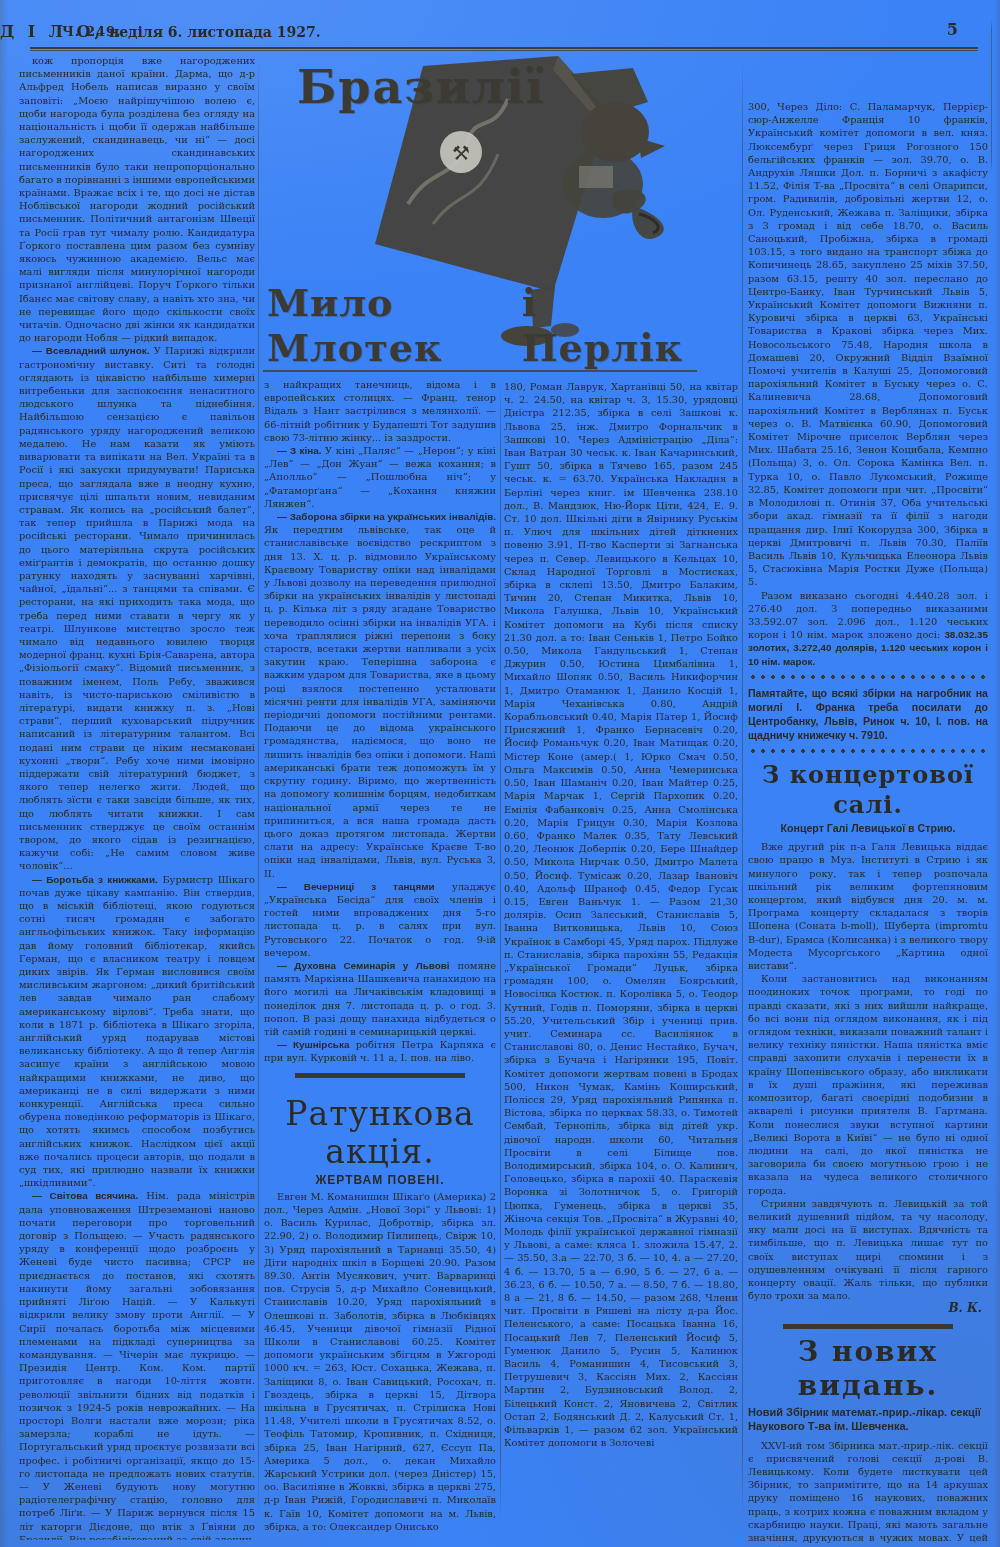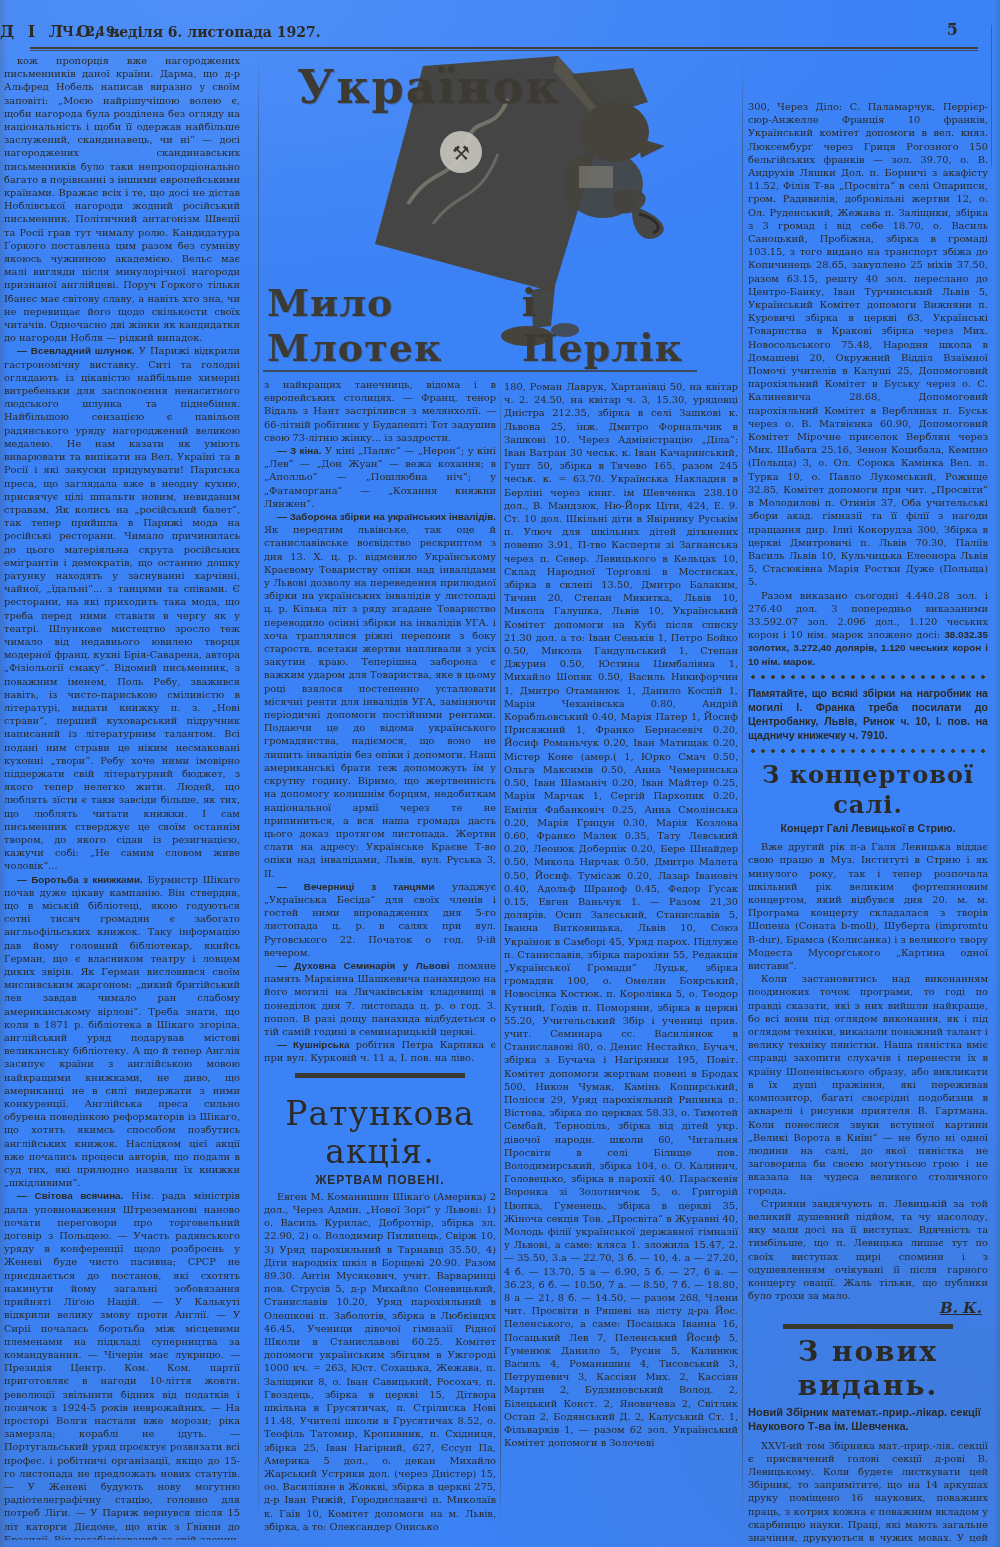--- a/index.html
+++ b/index.html
@@ -25,38 +25,38 @@
   
   .ad{position:absolute;left:263px;top:54px;width:434px;height:316px;border-bottom:2px solid rgba(62,58,50,.75);}
   .ad .kup{position:absolute;left:34px;top:6px;font-size:46px;font-weight:bold;color:#3c3a33;
     font-family:"DejaVu Serif",serif;letter-spacing:2px;text-shadow:1px 1px 0 rgba(60,56,48,.35);}
   .ad .pic{position:absolute;left:40px;top:0px;width:380px;height:300px;}
   .ad .cap{position:absolute;bottom:0px;left:0;width:100%;display:flex;justify-content:center;
     font-size:38px;font-weight:bold;color:#3c3a33;letter-spacing:1px;text-shadow:1px 1px 0 rgba(60,56,48,.3);}
   .ad .cap .l{margin-left:4px;} .ad .cap .r{margin-right:14px;}
   
   .col{position:absolute;overflow:hidden;text-align:justify;font-size:9.8px;line-height:13.2px;}
-  .c1{left:4px;top:54px;width:236px;height:1486px;}
+  .c1{left:19px;top:54px;width:236px;height:1486px;}
   .c2{left:264px;top:378px;width:232px;height:1162px;}
   .c3{left:504px;top:380px;width:234px;height:1160px;}
   .c4{left:748px;top:52px;width:240px;height:1490px;margin-top:48px;}
   p.para{margin:0;text-indent:13px;}
   .lead{font-family:"Liberation Sans",sans-serif;font-weight:bold;font-size:9.9px;}
   .boldnum{font-family:"Liberation Sans",sans-serif;font-weight:bold;}
   .bar{width:170px;height:5px;background:#3a382f;margin:8px auto 6px auto;}
   .dots{height:6px;margin:6px 2px;background-image:radial-gradient(circle 2px at 3px 3px,#3a382f 85%,transparent 100%);
     background-size:10px 6px;background-repeat:repeat-x;}
   .h-big{font-size:33px;line-height:38px;text-align:center;margin:17px 0 2px 0;font-weight:normal;letter-spacing:1px;}
   .h-mid{font-size:24px;line-height:30px;text-align:center;margin:2px 0;font-weight:bold;letter-spacing:1px;}
   .h-slab{font-size:28px;line-height:34px;text-align:center;margin:2px 0;font-weight:bold;letter-spacing:2px;}
   .subcaps{font-family:"Liberation Sans",sans-serif;font-weight:bold;font-size:12px;text-align:center;letter-spacing:1px;margin:3px 0;}
   .subbold{font-family:"Liberation Sans",sans-serif;font-weight:bold;font-size:10.6px;text-align:center;line-height:13.5px;margin:2px 0 5px 0;}
   .subbold-l{font-family:"Liberation Sans",sans-serif;font-weight:bold;font-size:11px;text-align:left;line-height:14px;margin:2px 0 6px 0;}
   .notice{font-family:"Liberation Sans",sans-serif;font-weight:bold;font-size:10.6px;line-height:14px;text-align:justify;margin:2px 0;}
-  .sig{text-align:right;font-weight:bold;font-style:italic;font-size:15px;padding-right:6px;margin:0;text-decoration:underline;}
+  .sig{text-align:right;font-weight:bold;font-style:italic;font-size:12px;padding-right:6px;margin:0;}
 </style>
 </head>
 <body>
 
 <div class="page">
 
   <div class="hdr">
     <span class="issue">Ч. 249.</span>
     <span class="mast">
       <span class="name">Д І Л О,</span>
@@ -93,21 +93,21 @@
         <path d="M336,160 C352,164 362,174 350,179" stroke="#2e2c27" stroke-width="3" fill="none"></path>
 
         <polygon points="228,236 252,232 248,272 230,274" opacity="0.95"></polygon>
         <ellipse cx="224" cy="282" rx="26" ry="10"></ellipse>
         <ellipse cx="262" cy="276" rx="14" ry="7" opacity="0.85"></ellipse>
       </g>
 
       <circle cx="158" cy="98" r="21" fill="#c8c5bf" opacity="0.9"></circle>
       <text x="158" y="106" text-anchor="middle" font-size="20" fill="#3a382f">⚒</text>
     </svg>
-    <div class="kup">Українок</div>
+    <div class="kup">Бразилії</div>
     <div class="cap">
       <span class="l">Мило Млотек</span>
       <span class="r">і Перлік</span>
     </div>
   </div>
 
   <div class="col c1">
     <p class="para"><span>кож пропорція вже нагороджених письменників даної країни. Дарма, що д-р Альфред Нобель написав виразно у своїм заповіті: „Моєю найрішучішою волею є, щоби нагорода була розділена без огляду на національність і щоби її одержав найбільше заслужений, скандинавець, чи ні“ — досі нагороджених скандинавських письменників було таки непропорціонально багато в порівнанні з іншими европейськими країнами. Вражає всіх і те, що досі не дістав Ноблівської нагороди жодний російський письменник. Політичний антагонізм Швеції та Росії грав тут чималу ролю. Кандидатура Ґоркого поставлена цим разом без сумніву якоюсь чужинною академією. Вельс має малі вигляди після минулорічної нагороди признаної англійцеві. Поруч Ґоркого тільки Ібанєс має світову славу, а навіть хто зна, чи не перевищає його щодо скількости своїх читачів. Одночасно дві жінки як кандидатки до нагороди Нобля — рідкий випадок.</span></p>
     <p class="para"><b class="lead">— Всевладний шлунок.</b> <span>У Парижі відкрили гастрономічну виставку. Ситі та голодні оглядають із цікавістю найбільше химерні витребеньки для заспокоєння ненаситного людського шлунка та піднебіння. Найбільшою сензацією є павільон радянського уряду нагороджений великою медалею. Не нам казати як уміють виварювати та випікати на Вел. Україні та в Росії і які закуски придумувати! Париська преса, що заглядала вже в неодну кухню, присвячує цілі шпальти новим, невиданим стравам. Як колись на „російський балет“, так тепер прийшла в Парижі мода на російські ресторани. Чимало причинилась до цього матеріяльна скрута російських еміґрантів і демократів, що останню дошку ратунку находять у заснуванні харчівні, чайної, „їдальні“... з танцями та співами. Є ресторани, на які приходить така мода, що треба перед ними ставати в чергу як у театрі. Шлункове мистецтво зросло теж чимало від недавнього ювилею творця модерної франц. кухні Брія-Саварена, автора „Фізіольогії смаку“. Відомий письменник, з поважним іменем, Поль Ребу, зважився навіть, із чисто-париською сміливістю в літературі, видати книжку п. з. „Нові страви“, перший куховарський підручник написаний із літературним талантом. Всі подані ним страви це ніким несмаковані кухонні „твори“. Ребу хоче ними імовірно піддержати свій літературний бюджет, з якого тепер нелегко жити. Людей, що люблять зїсти є таки завсіди більше, як тих, що люблять читати книжки. І сам письменник стверджує це своїм останнім твором, до якого сідав із резигнацією, кажучи собі: „Не самим словом живе чоловік“...</span></p>
     <p class="para"><b class="lead">— Боротьба з книжками.</b> <span>Бурмистр Шікаго почав дуже цікаву кампанію. Він ствердив, що в міській бібліотеці, якою годуються сотні тисяч громадян є забогато англьофільських книжок. Таку інформацію дав йому головний бібліотекар, якийсь Герман, що є власником театру і ловцем диких звірів. Як Герман висловився своїм мисливським жаргоном: „дикий бритійський лев завдав чимало ран слабому американському вірлові“. Треба знати, що коли в 1871 р. бібліотека в Шікаго згоріла, англійський уряд подарував містові великанську бібліотеку. А що й тепер Англія засипує країни з англійською мовою найкращими книжками, не диво, що американці не в силі видержати з ними конкуренції. Англійська преса сильно обурена поведінкою реформаторів із Шікаго, що хотять якимсь способом позбутись англійських книжок. Наслідком цієї акції вже почались процеси авторів, що подали в суд тих, які прилюдно назвали їх книжки „шкідливими“.</span></p>

